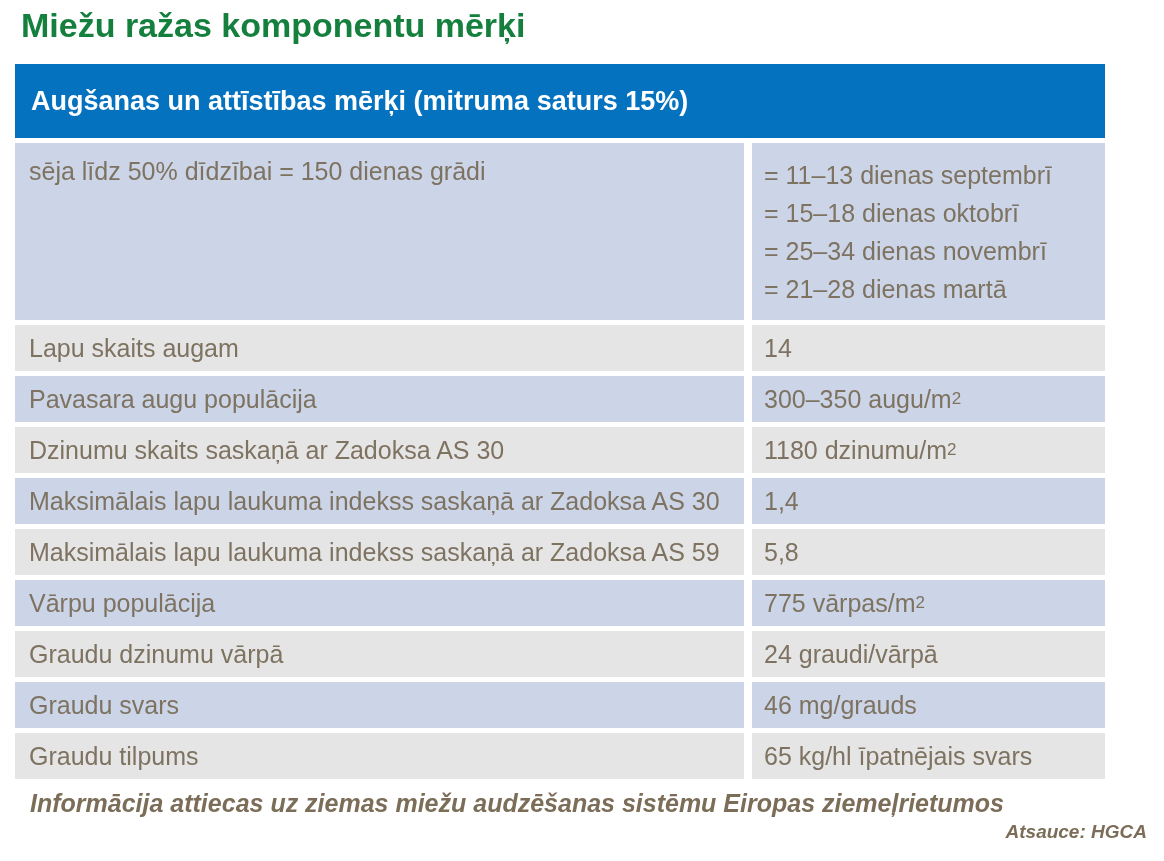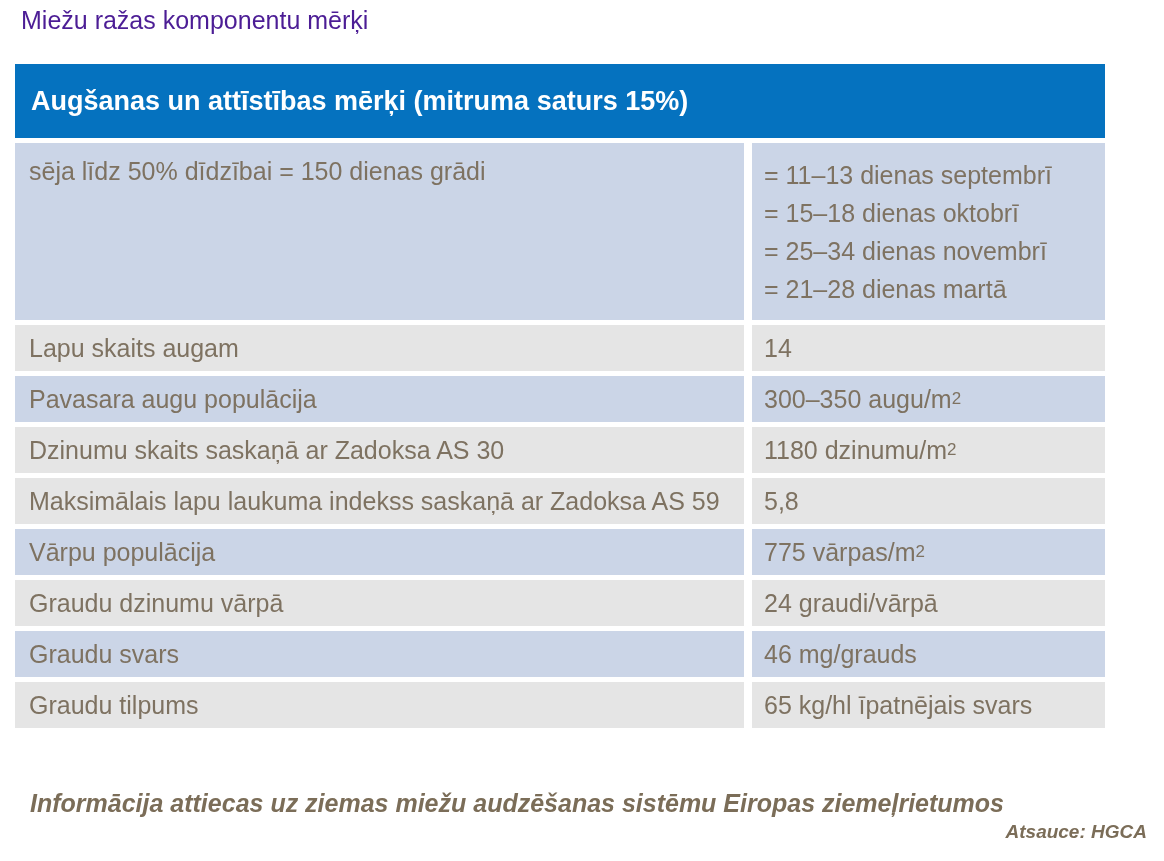--- a/index.html
+++ b/index.html
@@ -8,23 +8,23 @@
     width: 1164px;
     height: 861px;
     background: #ffffff;
     font-family: "Liberation Sans", sans-serif;
     overflow: hidden;
   }
   .page-title {
     position: absolute;
     left: 21px;
     top: 6px;
-    font-size: 25px;
-    font-weight: normal;
-    color: #4c1d95;
+    font-size: 34px;
+    font-weight: bold;
+    color: #15803d;
     white-space: nowrap;
   }
   .table-wrap {
     position: absolute;
     left: 11px;
     top: 60px;
     width: 1098px;
     background: #ffffff;
     padding: 4px;
     box-sizing: border-box;
@@ -125,20 +125,27 @@
     </div>
 
     <div class="t-row single row-light">
       <div class="cell cell-left">Dzinumu skaits saskaņā ar Zadoksa AS 30</div>
       <div class="cell cell-right">
           <span>1180 dzinumu/m</span>
           <sup>2</sup>
         </div>
     </div>
 
+    <div class="t-row single row-dark">
+      <div class="cell cell-left">Maksimālais lapu laukuma indekss saskaņā ar Zadoksa AS 30</div>
+      <div class="cell cell-right">
+          <span>1,4</span>
+          <sup></sup>
+        </div>
+    </div>
 
     <div class="t-row single row-light">
       <div class="cell cell-left">Maksimālais lapu laukuma indekss saskaņā ar Zadoksa AS 59</div>
       <div class="cell cell-right">
           <span>5,8</span>
           <sup></sup>
         </div>
     </div>
 
     <div class="t-row single row-dark">

